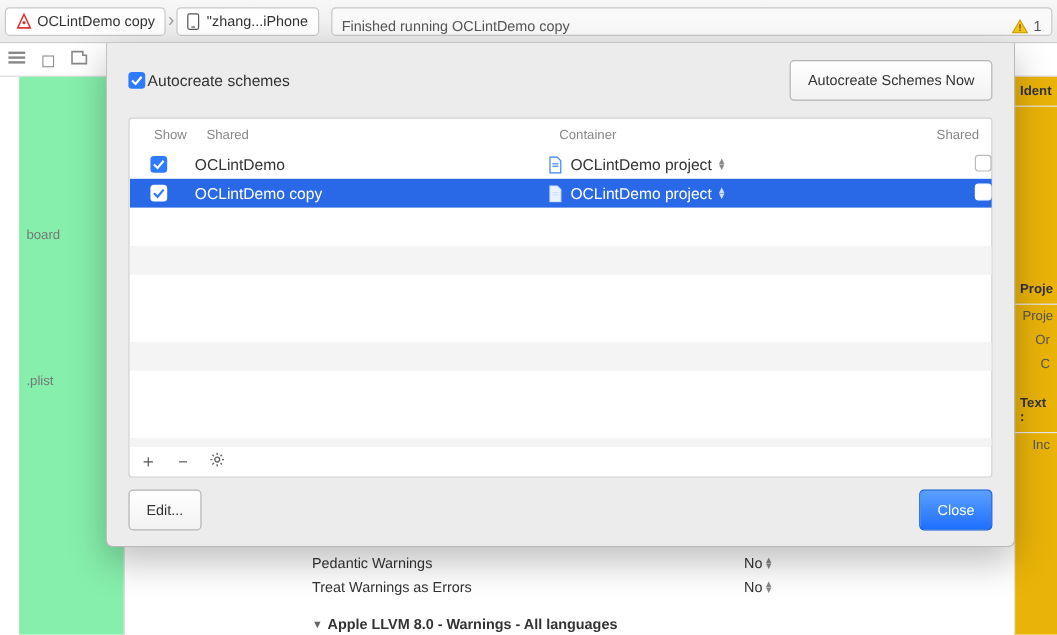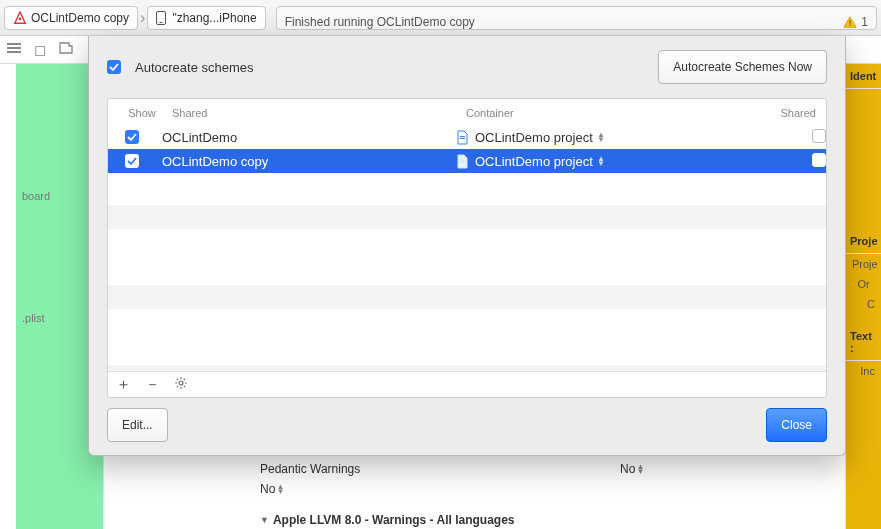--- a/index.html
+++ b/index.html
@@ -33,21 +33,21 @@
 .bottom-settings { position: absolute; left: 260px; right: 40px; bottom: 0; height: 70px; font-size: 12px; color: #333; }
 .setting-row { display: flex; align-items: center; height: 20px; }
 .setting-row .k { flex: 0 0 360px; }
 .setting-row .v { color: #333; display: flex; align-items: center; gap: 3px; }
 .section-head { margin-top: 14px; font-weight: 600; display: flex; align-items: center; gap: 4px; }
 .tri { font-size: 9px; color: #666; }
 
 
 .modal { position: absolute; left: 88px; top: 36px; width: 758px; height: 420px; background: #ececec; border: 1px solid #b8b8b8; border-top: none; border-radius: 0 0 6px 6px; box-shadow: 0 12px 30px rgba(0,0,0,0.25); overflow: hidden; }
 .modal-top { display: flex; align-items: center; justify-content: space-between; padding: 14px 18px 10px 18px; }
-.autocreate-left { display: flex; align-items: center; gap: 14px; font-size: 13px; color: #333; }
+.autocreate-left { display: flex; align-items: center; gap: 2px; font-size: 13px; color: #333; }
 .mac-check { width: 14px; height: 14px; border-radius: 3px; background: #2f7bff; display: inline-flex; align-items: center; justify-content: center; }
 .mac-check svg { width: 10px; height: 10px; }
 .mac-check.empty { background: #fff; border: 1px solid #bbb; }
 .btn { height: 34px; padding: 0 14px; border: 1px solid #b5b5b5; border-radius: 4px; background: linear-gradient(#ffffff,#f2f2f2); font-size: 12px; color: #333; display: inline-flex; align-items: center; justify-content: center; cursor: default; }
 .btn-primary { background: linear-gradient(#5aa0ff,#1f6fff); border: 1px solid #0b5be0; color: #fff; }
 
 .schemes-box { margin: 4px 18px 0 18px; background: #fff; border: 1px solid #d2d2d2; border-radius: 3px; height: 300px; display: flex; flex-direction: column; }
 .schemes-head { display: flex; font-size: 11px; color: #888; padding: 8px 10px 6px 10px; }
 .col-show { width: 48px; text-align: center; }
 .col-scheme { width: 300px; padding-left: 6px; }
@@ -120,38 +120,39 @@
 <div class="bg-pane">
   <div class="item">board</div>
   <div class="item2">.plist</div>
 </div>
 
 <div class="right-pane">
   <div class="lbl">Ident</div>
   <div style="height:140px"></div>
   <div class="lbl">Proje</div>
   <div class="sub">Proje</div>
-  <div class="sub" style="text-align:center">Or</div>
+  <div class="sub" style="text-align:right">Or</div>
   <div class="sub" style="text-align:right">C</div>
   <div class="lbl" style="margin-top:10px">Text :</div>
   <div class="sub" style="text-align:right">Inc</div>
 </div>
 
 <div class="bottom-settings">
   <div class="setting-row">
     <span class="k">Pedantic Warnings</span>
     <span class="v">
         <span>No</span>
         <span class="updown">
           <span>▴</span>
           <span>▾</span>
         </span>
       </span>
   </div>
   <div class="setting-row">
+    <span class="k">Treat Warnings as Errors</span>
     <span class="v">
         <span>No</span>
         <span class="updown">
           <span>▴</span>
           <span>▾</span>
         </span>
       </span>
   </div>
   <div class="section-head">
     <span class="tri">▼</span>

